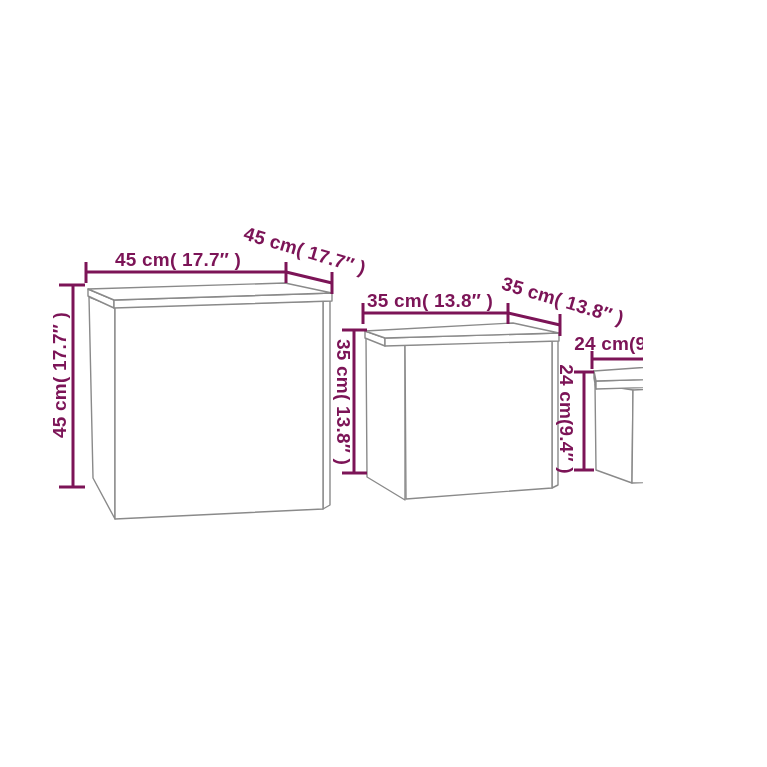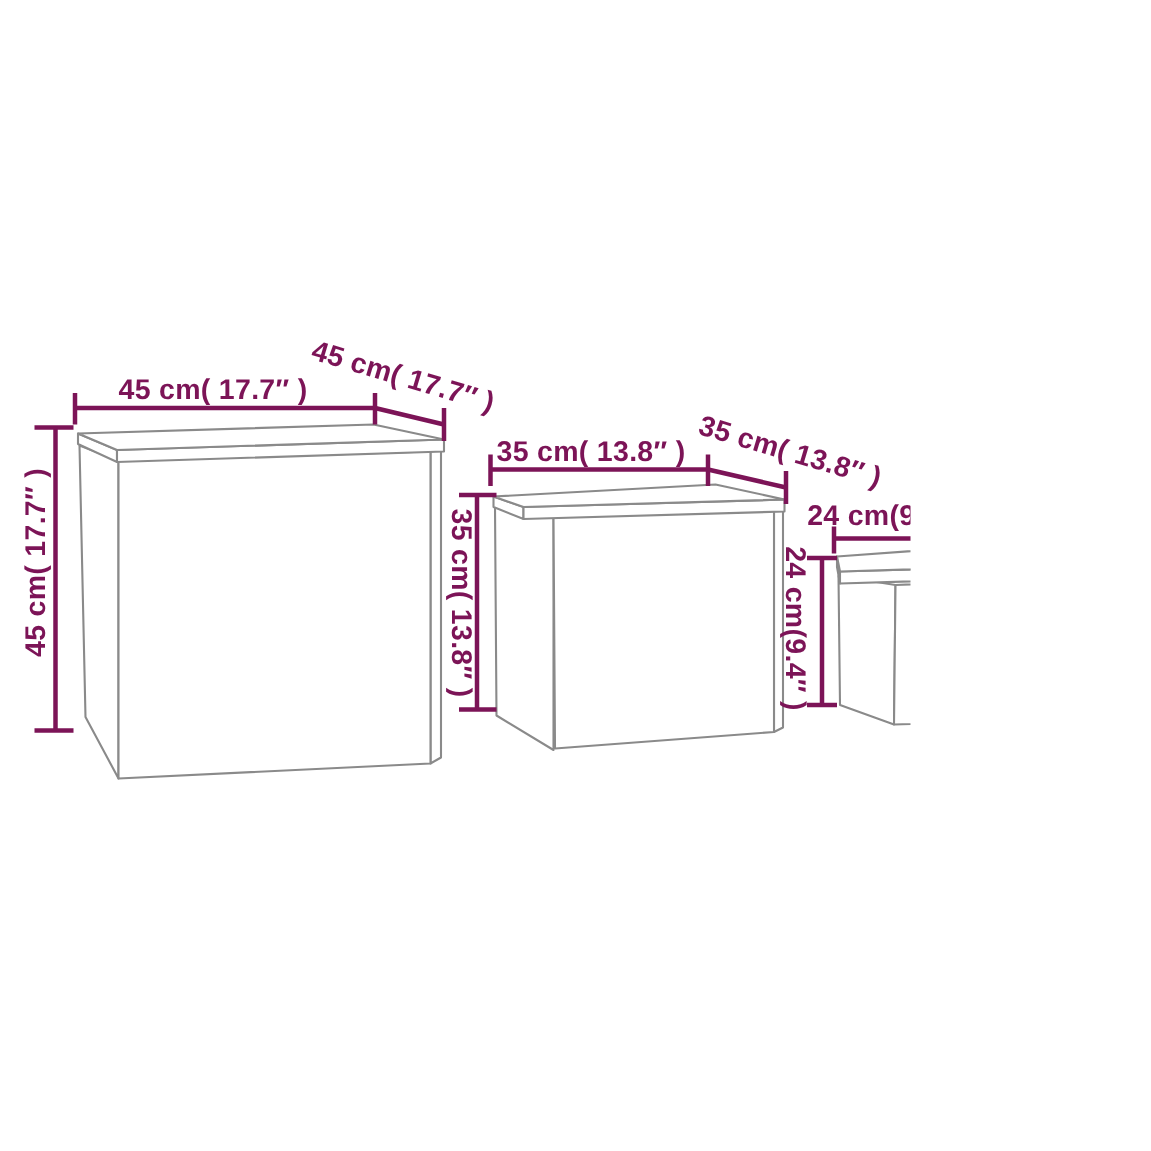--- a/index.html
+++ b/index.html
@@ -6,20 +6,21 @@
     margin: 0;
     padding: 0;
     background: #ffffff;
   }
   .canvas {
     position: relative;
     width: 607px;
     height: 767px;
     background: #ffffff;
     overflow: hidden;
+    margin-left: 36px;
   }
   svg { display: block; }
   .dim-label {
     font-family: "Liberation Sans", "DejaVu Sans", sans-serif;
     font-weight: bold;
     font-size: 19px;
     letter-spacing: 0.2px;
   }
 </style>
 </head>

